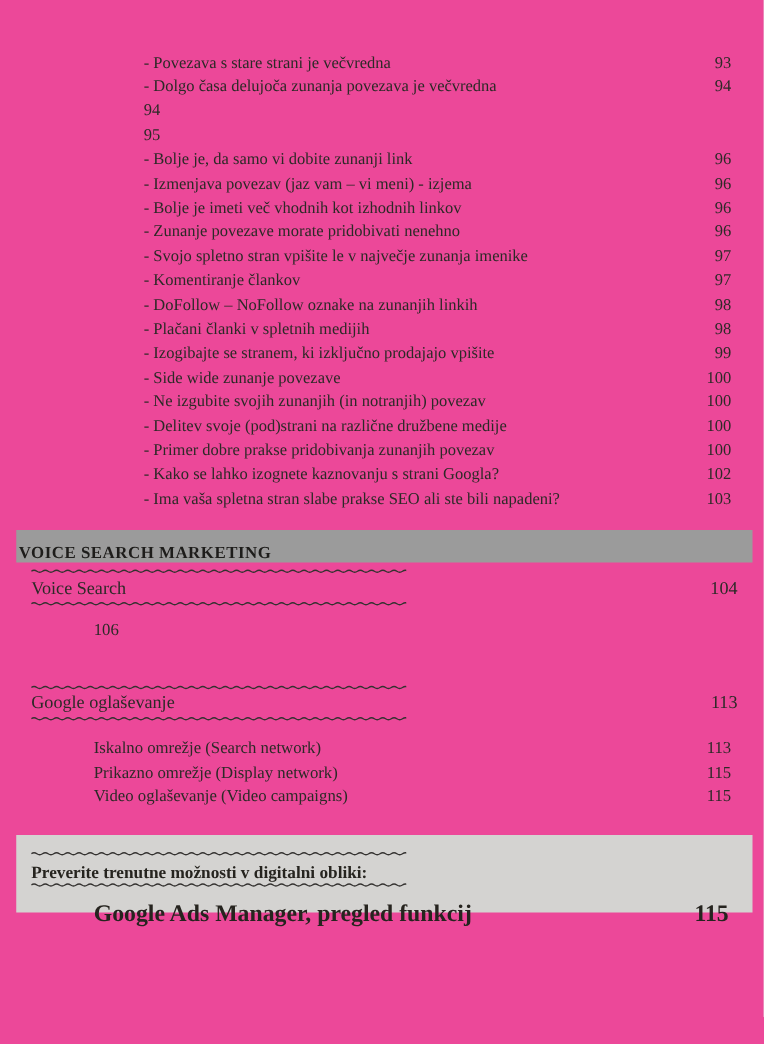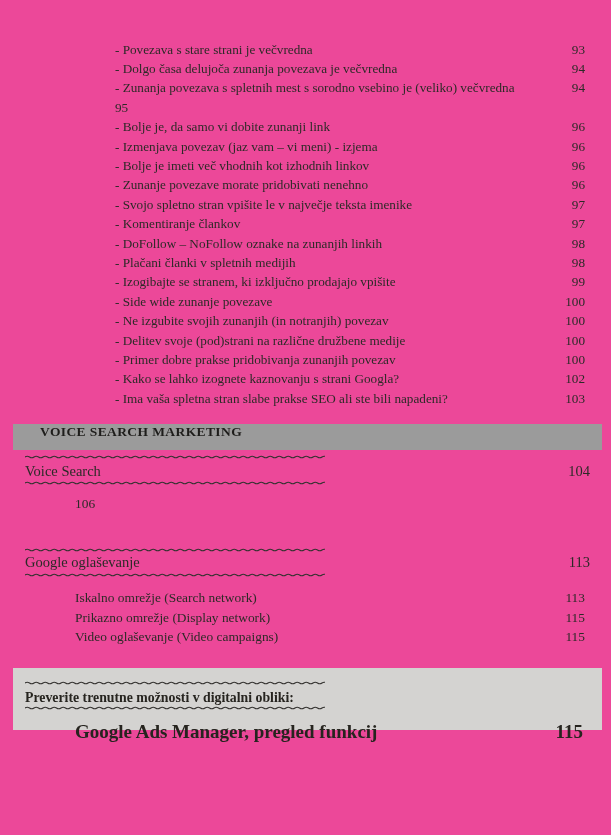--- a/index.html
+++ b/index.html
@@ -13,21 +13,21 @@
     margin:0 auto;
   }
   .row{display:flex;justify-content:space-between;align-items:center;white-space:nowrap;}
   .row .pg{text-align:right;}
   
   .toc-list{position:absolute;top:40px;left:115px;right:26px;}
   .toc-list .row{height:19.4px;font-size:13.2px;}
   
   .section-bar{
     position:absolute;top:424px;left:13px;width:589px;height:26px;
-    display:flex;align-items:flex-start;padding-left:27px;box-sizing:border-box;
+    display:flex;align-items:flex-end;padding-left:2px;box-sizing:border-box;
     font-weight:bold;font-size:13.5px;letter-spacing:0.4px;color:#1e1d1b;
   }
   
   svg.wavy{position:absolute;left:25px;right:18px;height:6px;display:block;width:auto;}
   
   .chapter{position:absolute;left:25px;right:21px;height:22px;font-size:14.5px;}
   .subrow{position:absolute;left:75px;right:26px;height:22px;font-size:13.4px;}
   .google-subs{position:absolute;top:588px;left:75px;right:26px;}
   .google-subs .row{height:19.7px;font-size:13.4px;}
   
@@ -46,21 +46,20 @@
   <div class="toc-list" id="toc-list">
       <div class="row">
         <span class="lbl">- Povezava s stare strani je večvredna</span>
         <span class="pg">93</span>
       </div>
       <div class="row">
         <span class="lbl">- Dolgo časa delujoča zunanja povezava je večvredna</span>
         <span class="pg">94</span>
       </div>
       <div class="row">
-        <span class="lbl">- Zunanja povezava s spletnih mest s sorodno vsebino je (veliko) večvredna</span>
         <span class="pg">94</span>
       </div>
       <div class="row">
         <span class="pg">95</span>
       </div>
       <div class="row">
         <span class="lbl">- Bolje je, da samo vi dobite zunanji link</span>
         <span class="pg">96</span>
       </div>
       <div class="row">
@@ -69,21 +68,21 @@
       </div>
       <div class="row">
         <span class="lbl">- Bolje je imeti več vhodnih kot izhodnih linkov</span>
         <span class="pg">96</span>
       </div>
       <div class="row">
         <span class="lbl">- Zunanje povezave morate pridobivati nenehno</span>
         <span class="pg">96</span>
       </div>
       <div class="row">
-        <span class="lbl">- Svojo spletno stran vpišite le v največje teksta imenike</span>
+        <span class="lbl">- Svojo spletno stran vpišite le v največje zunanja imenike</span>
         <span class="pg">97</span>
       </div>
       <div class="row">
         <span class="lbl">- Komentiranje člankov</span>
         <span class="pg">97</span>
       </div>
       <div class="row">
         <span class="lbl">- DoFollow – NoFollow oznake na zunanjih linkih</span>
         <span class="pg">98</span>
       </div>

